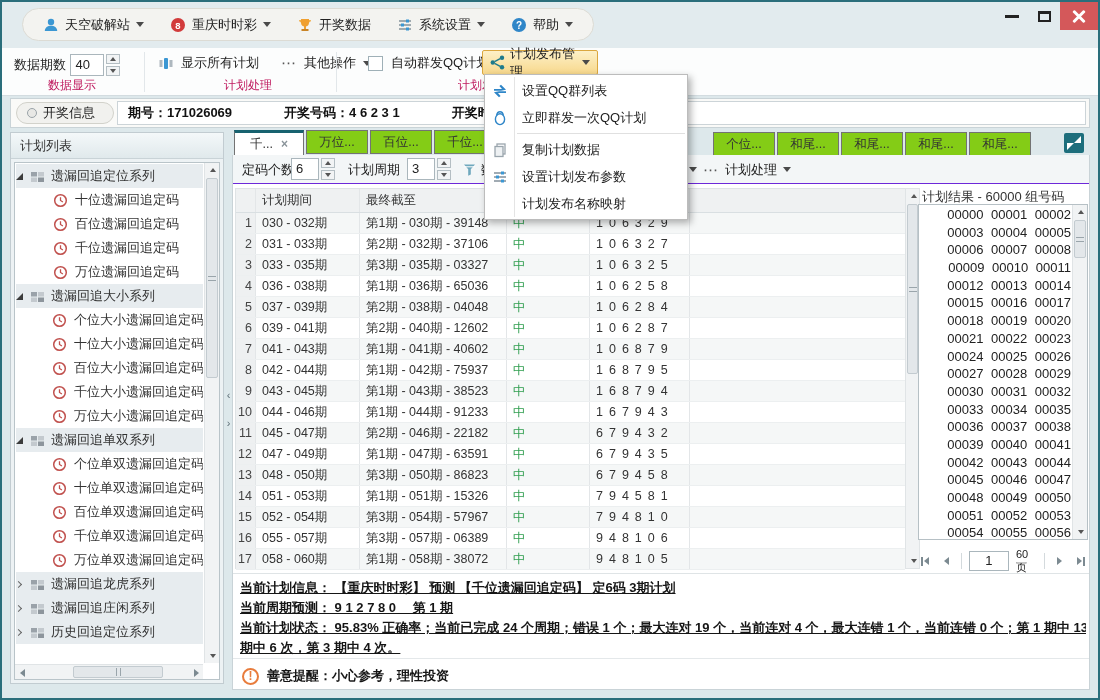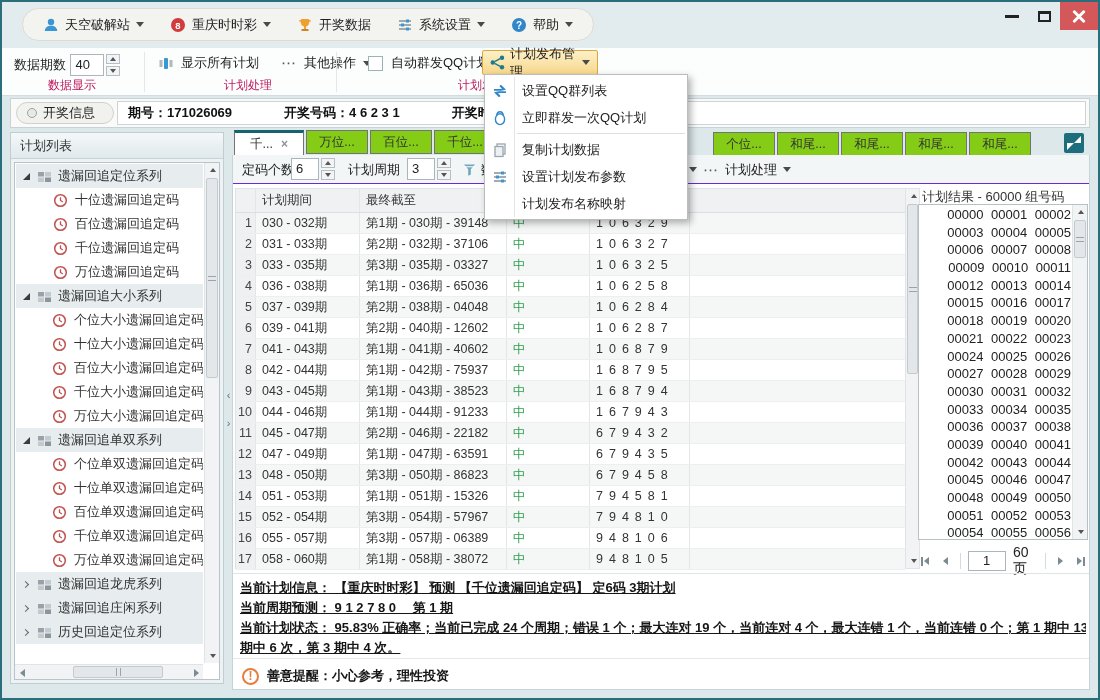--- a/index.html
+++ b/index.html
@@ -44,21 +44,21 @@
   .radio-ico{width:10px;height:10px;border:1px solid #9aa3a8;border-radius:50%;background:#e8e8e5;display:inline-block;}
   .draw-box{position:absolute;left:106px;top:2px;right:3px;bottom:2px;background:#fff;border:1px solid #ccd4d8;
     display:flex;align-items:center;gap:52px;padding-left:10px;font-size:13px;font-weight:bold;color:#111;overflow:hidden;white-space:nowrap;}
   
   .sidebar{position:absolute;left:8px;top:130px;width:214px;height:552px;background:#edf2f4;border:1px solid #c2ccd1;}
   .sb-header{height:26px;line-height:25px;padding-left:9px;font-size:13px;color:#333;
     background:linear-gradient(#f4f8f9,#e0e9ec);border-bottom:1px solid #c9d3d7;}
   .treebox{position:absolute;left:3px;top:29px;right:3px;bottom:3px;background:#fff;border:1px solid #b9c4c9;overflow:hidden;}
   .tree{position:absolute;left:1px;top:1px;right:16px;bottom:16px;overflow:hidden;}
   .trow{height:24px;display:flex;align-items:center;font-size:13px;color:#333;white-space:nowrap;}
-  .trow.group{background:#e7ecef;padding-left:7px;gap:6px;}
+  .trow.group{background:#e7ecef;gap:6px;}
   .trow.child{background:#fff;padding-left:36px;gap:7px;}
   .exp-open{width:0;height:0;border-bottom:7px solid #3c3c3c;border-left:7px solid transparent;}
   .exp-closed{width:5px;height:5px;border-top:1px solid #666;border-right:1px solid #666;transform:rotate(45deg);margin-right:2px;}
   
   .vsb{position:absolute;right:0;top:0;width:15px;bottom:16px;background:#f1f3f4;border-left:1px solid #e0e4e6;}
   .hsb{position:absolute;left:0;right:16px;bottom:0;height:15px;background:#f1f3f4;border-top:1px solid #e0e4e6;}
   .sb-arrow{position:absolute;width:15px;height:14px;display:flex;align-items:center;justify-content:center;}
   .sb-thumb{position:absolute;background:#e3e7ea;border:1px solid #c3cbd0;border-radius:2px;display:flex;align-items:center;justify-content:center;}
   .grip-h{width:8px;height:5px;border-top:1px solid #9aa5ab;border-bottom:1px solid #9aa5ab;}
   .grip-v{width:5px;height:8px;border-left:1px solid #9aa5ab;border-right:1px solid #9aa5ab;}
@@ -100,21 +100,21 @@
   
   .rp-title{position:absolute;left:690px;top:58px;font-size:13px;color:#333;}
   .listbox{position:absolute;left:686px;top:74px;width:170px;height:336px;background:#fff;border:1px solid #b6c0c5;overflow:hidden;}
   .lb-rows{position:absolute;left:1px;top:1px;right:16px;bottom:1px;overflow:hidden;}
   .lb-row{height:17.7px;line-height:17.7px;padding-left:4px;font-size:13px;color:#222;word-spacing:4px;white-space:nowrap;text-align:right;}
   .pager{position:absolute;left:686px;top:418px;width:170px;height:26px;display:flex;align-items:center;gap:7px;}
   .pgbtn{display:inline-flex;align-items:center;justify-content:center;gap:1px;width:16px;height:16px;}
   .pgbar{width:2px;height:9px;background:#7c8a91;}
   .pgsep{width:1px;height:16px;background:#d4dadd;}
   .page-input{width:44px;height:20px;border:1px solid #aab6bc;background:#fff;font-size:13px;text-align:center;line-height:18px;color:#222;}
-  .page-total{font-size:14px;color:#222;}
+  .page-total{font-size:11px;color:#222;}
   
   .status-sep{position:absolute;left:1px;right:1px;top:443px;height:1px;background:#dfe4e6;}
   .status{position:absolute;left:8px;top:448px;right:4px;font-size:13px;font-weight:bold;color:#151515;line-height:20px;text-decoration:underline;}
   .status div{white-space:nowrap;overflow:hidden;}
   .rem-sep{position:absolute;left:1px;right:1px;top:528px;height:1px;background:#e4e8ea;}
   .reminder{position:absolute;left:10px;top:537px;display:flex;align-items:center;gap:8px;font-size:13px;font-weight:bold;color:#151515;}
   .warn-ico{width:17px;height:17px;border:2px solid #e87c3c;border-radius:50%;color:#e87c3c;font-weight:bold;
     display:flex;align-items:center;justify-content:center;font-size:12px;}
   
   .dropdown{position:absolute;left:482px;top:72px;width:204px;background:#fff;border:1px solid #bcbcbc;

